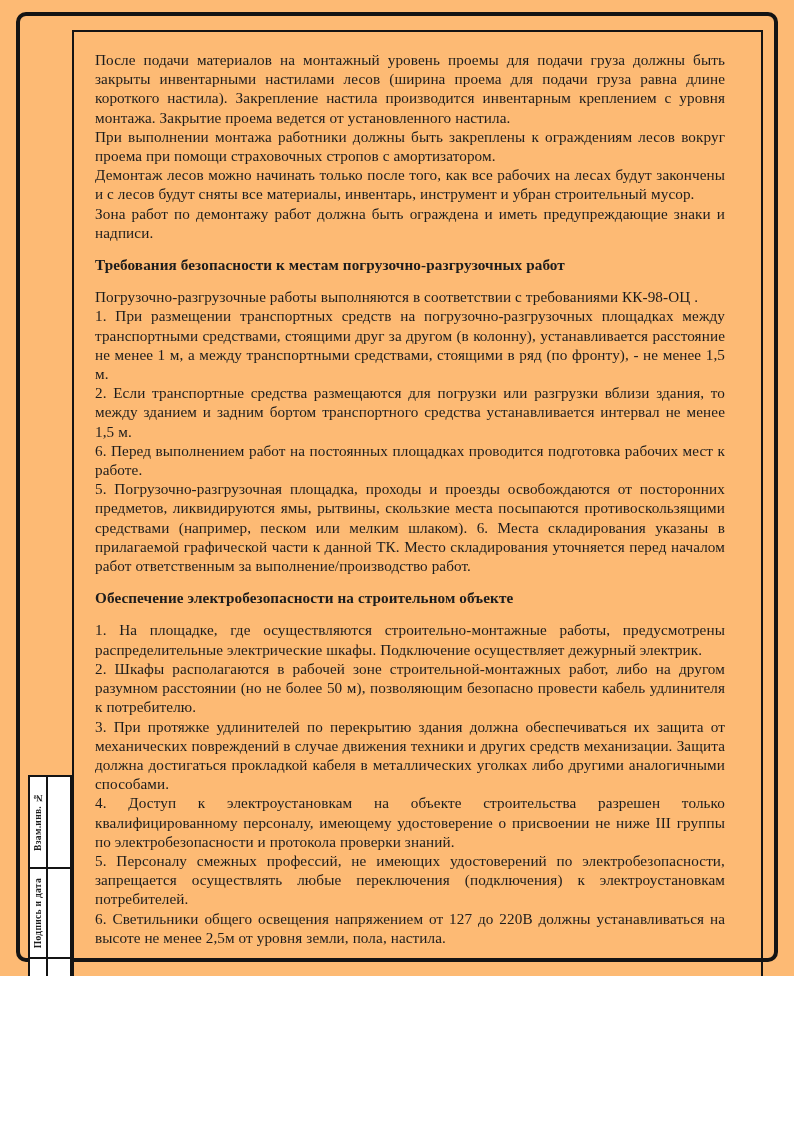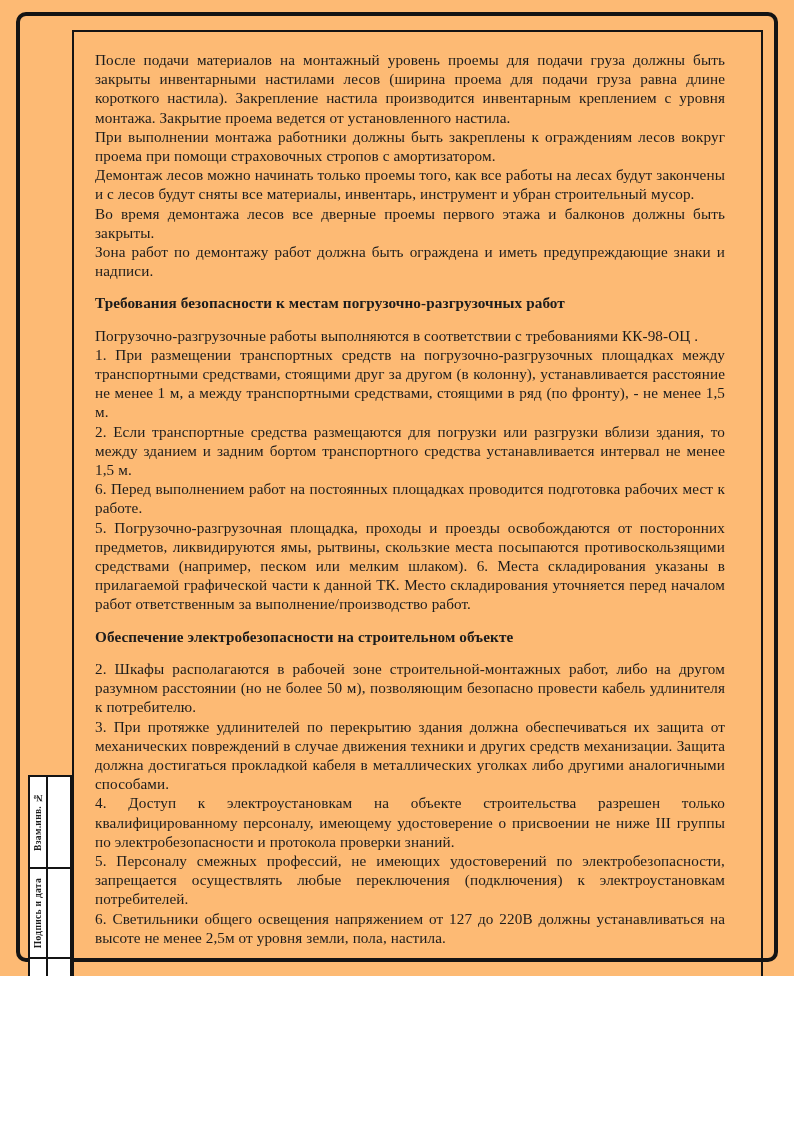--- a/index.html
+++ b/index.html
@@ -150,30 +150,30 @@
 
 <div class="page">
 
   <div class="outer-border"></div>
 
   <div class="main-frame"></div>
 
   <div class="content">
     <p>После подачи материалов на монтажный уровень проемы для подачи груза должны быть закрыты инвентарными настилами лесов (ширина проема для подачи груза равна длине короткого настила). Закрепление настила производится инвентарным креплением с уровня монтажа. Закрытие проема ведется от установленного настила.</p>
     <p>При выполнении монтажа работники должны быть закреплены к ограждениям лесов вокруг проема при помощи страховочных стропов с амортизатором.</p>
-    <p>Демонтаж лесов можно начинать только проемы того, как все работы на лесах будут закончены и с лесов будут сняты все материалы, инвентарь, инструмент и убран строительный мусор.</p>
-    <p>Во время демонтажа лесов все дверные проемы первого этажа и балконов должны быть закрыты.</p>
+    <p>Демонтаж лесов можно начинать только после того, как все рабочих на лесах будут закончены и с лесов будут сняты все материалы, инвентарь, инструмент и убран строительный мусор.</p>
     <p>Зона работ по демонтажу работ должна быть ограждена и иметь предупреждающие знаки и надписи.</p>
     <p class="h">Требования безопасности к местам погрузочно-разгрузочных работ</p>
     <p>Погрузочно-разгрузочные работы выполняются в соответствии с требованиями КК-98-ОЦ .</p>
     <p>1. При размещении транспортных средств на погрузочно-разгрузочных площадках между транспортными средствами, стоящими друг за другом (в колонну), устанавливается расстояние не менее 1 м, а между транспортными средствами, стоящими в ряд (по фронту), - не менее 1,5 м.</p>
     <p>2. Если транспортные средства размещаются для погрузки или разгрузки вблизи здания, то между зданием и задним бортом транспортного средства устанавливается интервал не менее 1,5 м.</p>
     <p>6. Перед выполнением работ на постоянных площадках проводится подготовка рабочих мест к работе.</p>
     <p>5. Погрузочно-разгрузочная площадка, проходы и проезды освобождаются от посторонних предметов, ликвидируются ямы, рытвины, скользкие места посыпаются противоскользящими средствами (например, песком или мелким шлаком). 6. Места складирования указаны в прилагаемой графической части к данной ТК. Место складирования уточняется перед началом работ ответственным за выполнение/производство работ.</p>
     <p class="h">Обеспечение электробезопасности на строительном объекте</p>
+    <p>1. На площадке, где осуществляются строительно-монтажные работы, предусмотрены распределительные электрические шкафы. Подключение осуществляет дежурный электрик.</p>
     <p>2. Шкафы располагаются в рабочей зоне строительной-монтажных работ, либо на другом разумном расстоянии (но не более 50 м), позволяющим безопасно провести кабель удлинителя к потребителю.</p>
     <p>3. При протяжке удлинителей по перекрытию здания должна обеспечиваться их защита от механических повреждений в случае движения техники и других средств механизации. Защита должна достигаться прокладкой кабеля в металлических уголках либо другими аналогичными способами.</p>
     <p>4. Доступ к электроустановкам на объекте строительства разрешен только квалифицированному персоналу, имеющему удостоверение о присвоении не ниже III группы по электробезопасности и протокола проверки знаний.</p>
     <p>5. Персоналу смежных профессий, не имеющих удостоверений по электробезопасности, запрещается осуществлять любые переключения (подключения) к электроустановкам потребителей.</p>
     <p>6. Светильники общего освещения напряжением от 127 до 220В должны устанавливаться на высоте не менее 2,5м от уровня земли, пола, настила.</p>
   </div>
 
   <div class="sb-cell" style="top:775px;height:94px;">
     <div class="sb-label">
       <span>Взам.инв. №</span>

